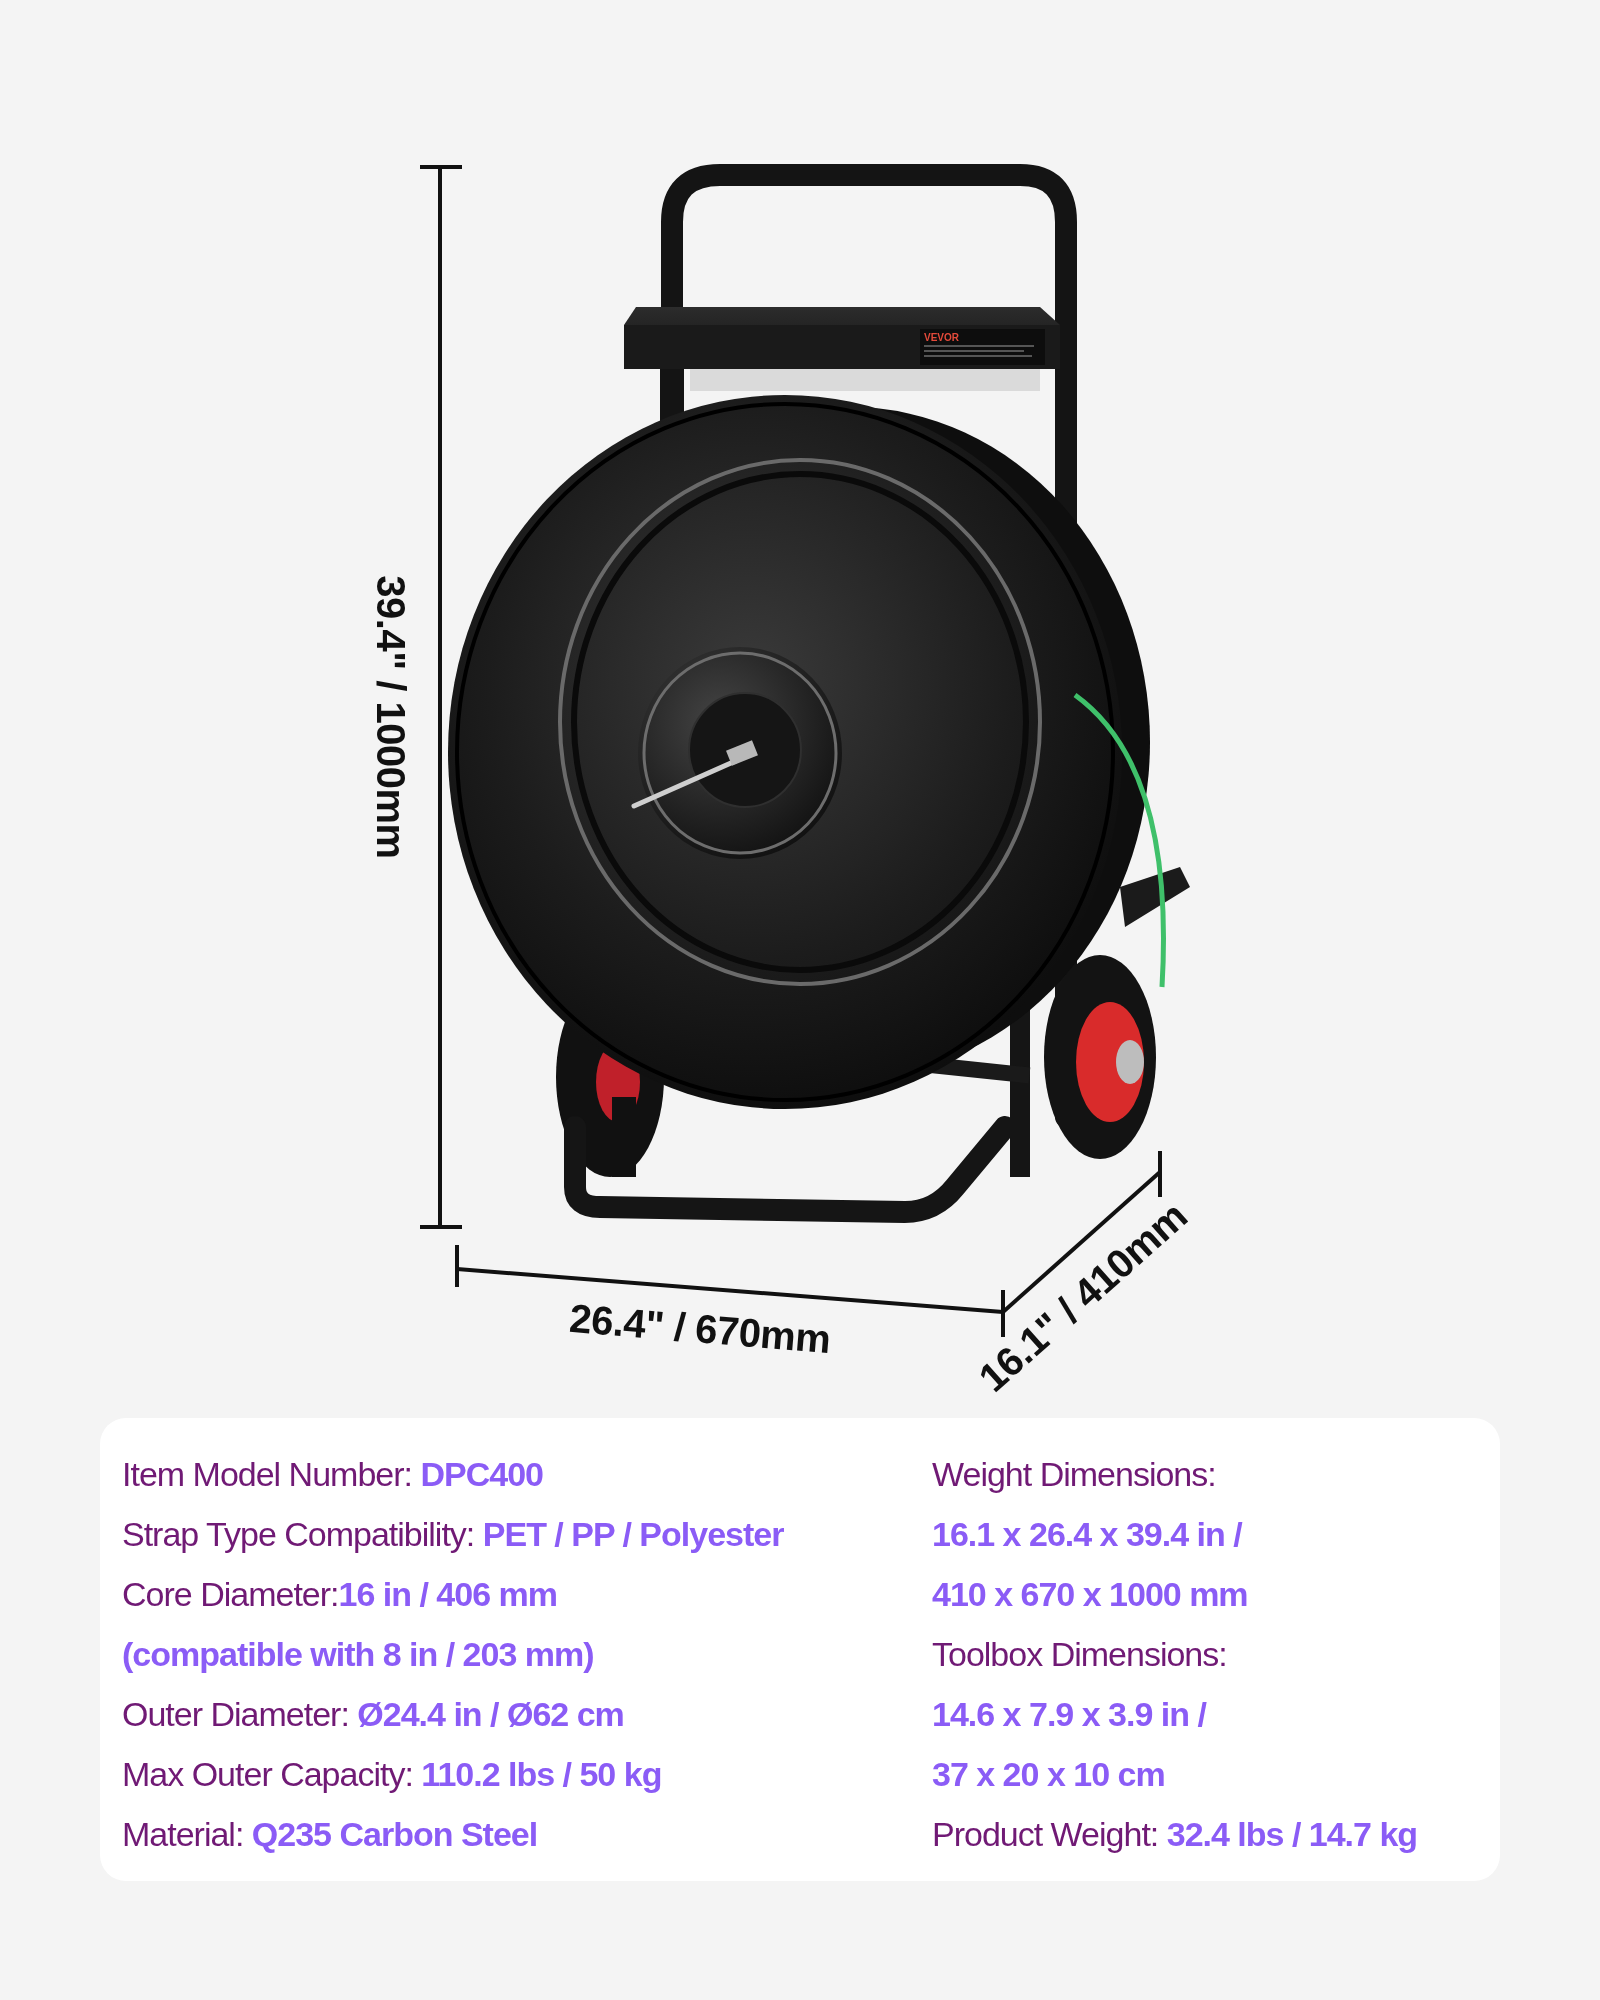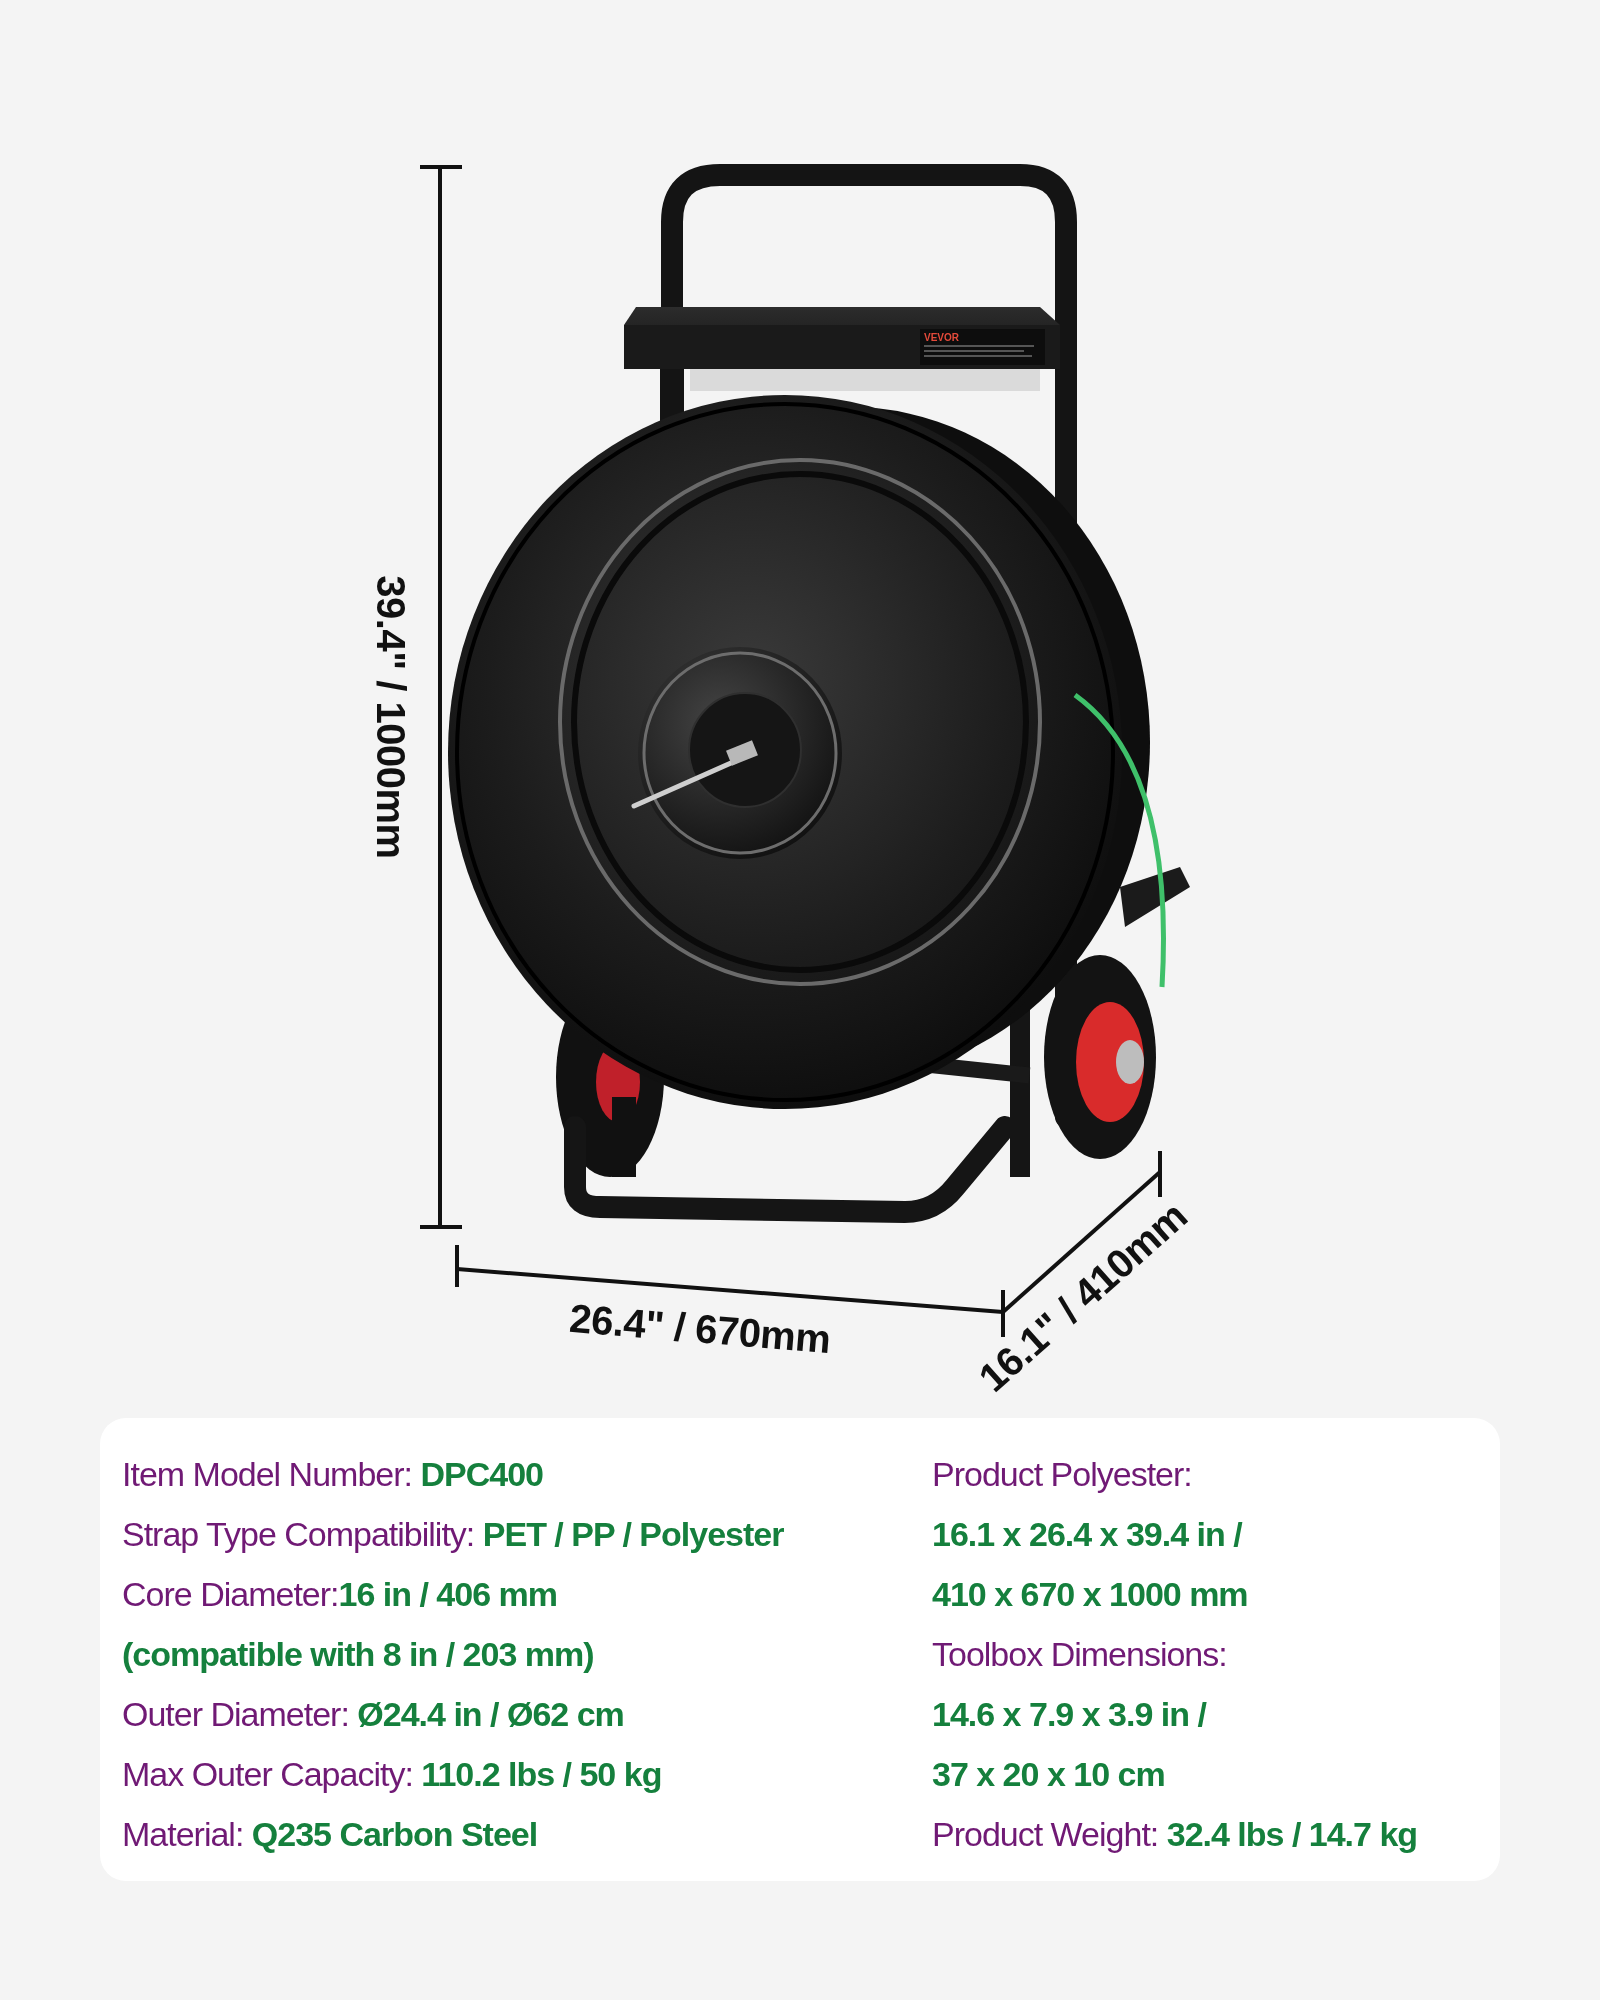--- a/index.html
+++ b/index.html
@@ -37,21 +37,21 @@
     .spec-col.left  { left: 22px; }
     .spec-col.right { left: 832px; }
     .spec-line {
       height: 60px;
       line-height: 60px;
       font-size: 34px;
       white-space: nowrap;
       letter-spacing: -1px;
     }
     .spec-label { color: #701a75; font-weight: 400; }
-    .spec-value { color: #15803d; font-weight: 700; text-align: right; }
+    .spec-value { color: #8b5cf6; font-weight: 700; text-align: right; }
   </style>
 </head>
 <body>
 
 <div class="product-stage">
   <svg width="1600" height="1400" viewBox="0 0 1600 1400">
     <defs>
       <radialGradient id="reelGrad" cx="0.45" cy="0.4" r="0.65">
         <stop offset="0" stop-color="#3a3a3a"></stop>
         <stop offset="0.6" stop-color="#1c1c1c"></stop>
@@ -153,21 +153,21 @@
     <div class="spec-line">
       <span class="spec-label">Max Outer Capacity: </span><span class="spec-value">110.2 lbs / 50 kg</span>
     </div>
     <div class="spec-line">
       <span class="spec-label">Material: </span><span class="spec-value">Q235 Carbon Steel</span>
     </div>
   </div>
 
   <div class="spec-col right">
     <div class="spec-line">
-      <span class="spec-label">Product Polyester:</span><span class="spec-value"></span>
+      <span class="spec-label">Weight Dimensions:</span><span class="spec-value"></span>
     </div>
     <div class="spec-line">
       <span class="spec-label"></span><span class="spec-value">16.1 x 26.4 x 39.4 in /</span>
     </div>
     <div class="spec-line">
       <span class="spec-label"></span><span class="spec-value">410 x 670 x 1000 mm</span>
     </div>
     <div class="spec-line">
       <span class="spec-label">Toolbox Dimensions:</span><span class="spec-value"></span>
     </div>

